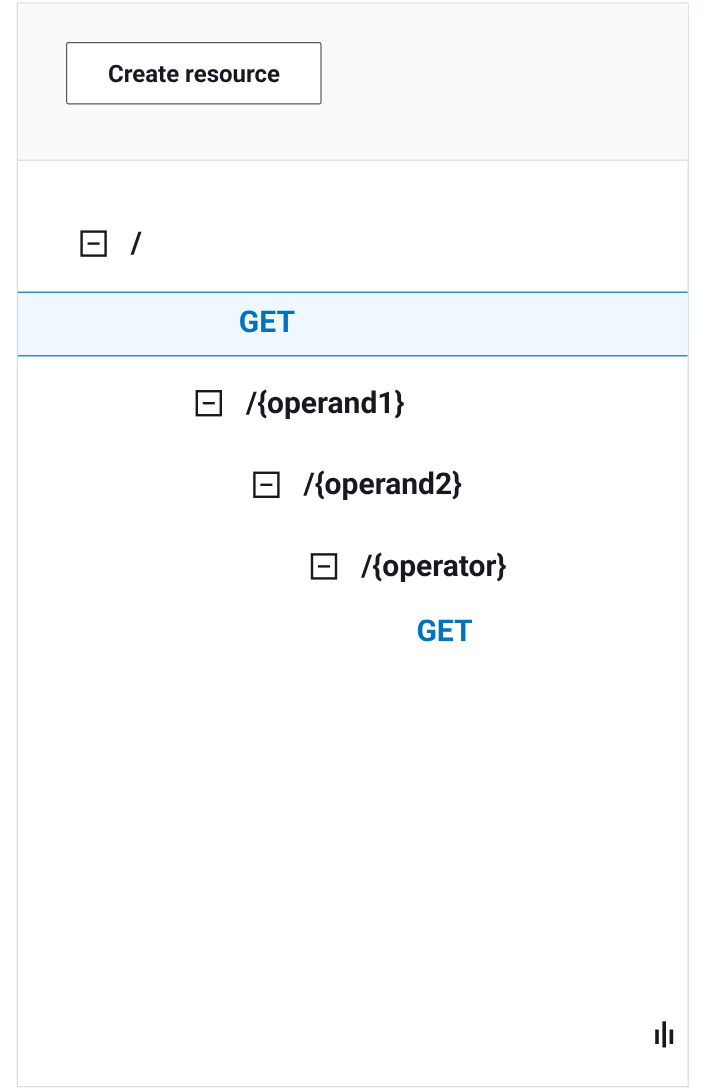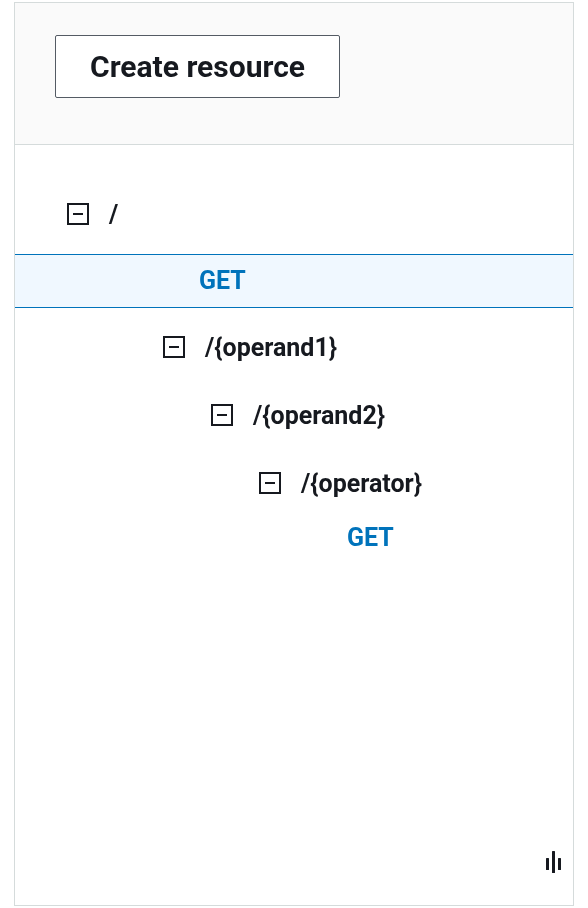--- a/index.html
+++ b/index.html
@@ -21,21 +21,21 @@
       border-bottom: 1px solid #d5dbdb;
       padding: 32px 40px 46px 40px;
       background: #fafafa;
     }
     .btn {
       display: inline-block;
       border: 1px solid #545b64;
       border-radius: 2px;
       background: #fff;
       padding: 13px 34px;
-      font-size: 30px;
+      font-size: 20px;
       font-weight: 700;
       color: #16191f;
       cursor: pointer;
       font-family: inherit;
     }
     .tree {
       padding-top: 42px;
     }
     .row {
       display: flex;

